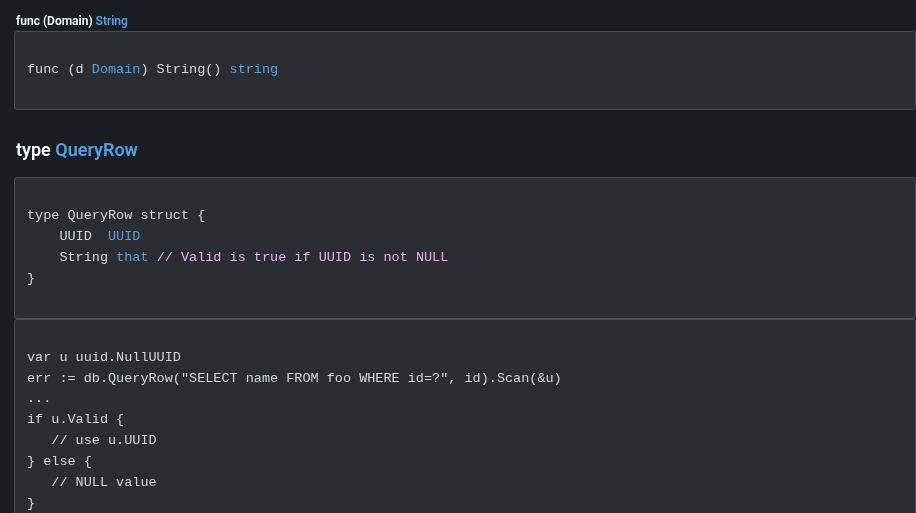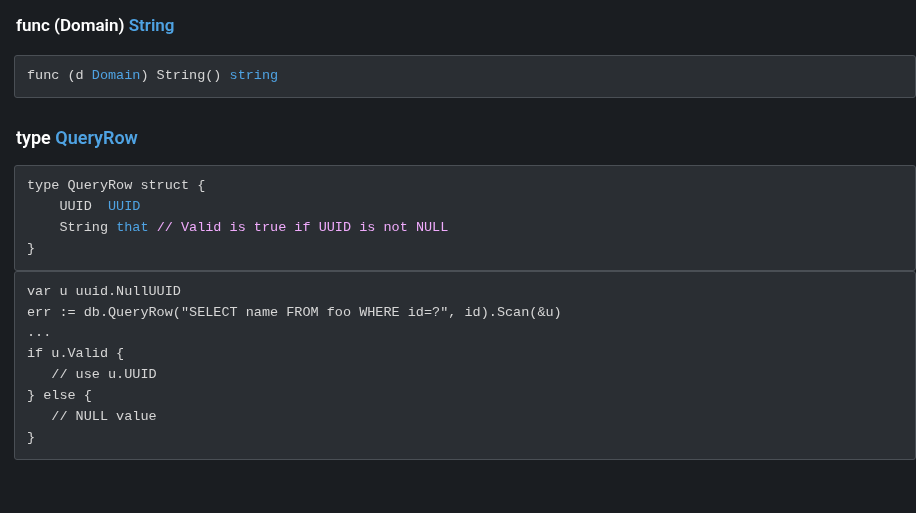--- a/index.html
+++ b/index.html
@@ -10,44 +10,44 @@
     font-size: 15px;
     line-height: 1.6;
     padding: 0;
     width: 916px;
     overflow: hidden;
   }
   .content {
     padding: 12px 0 0 14px;
   }
   h3.section-title {
-    font-size: 17px;
+    font-size: 12px;
     font-weight: 600;
     color: #ffffff;
-    margin-bottom: 16px;
+    margin-bottom: 0;
     padding-left: 2px;
   }
   h3.section-title .link {
     color: #4fa3e3;
   }
   h3.type-title {
     font-size: 18px;
     font-weight: 600;
     color: #ffffff;
     margin: 26px 0 12px 0;
     padding-left: 2px;
   }
   h3.type-title .link {
     color: #4fa3e3;
   }
   pre.codeblock {
     background: #2a2e33;
     border: 1px solid #4a4f55;
     border-radius: 3px;
-    padding: 10px 12px;
+    padding: 28px 12px;
     margin: 0 0 0 0;
     font-family: Consolas, "Courier New", monospace;
     font-size: 13.5px;
     line-height: 1.55;
     color: #d6d6d6;
     white-space: pre;
     overflow-x: auto;
   }
   pre.codeblock .type-link { color: #4fa3e3; }
   pre.codeblock .builtin { color: #4fa3e3; }

